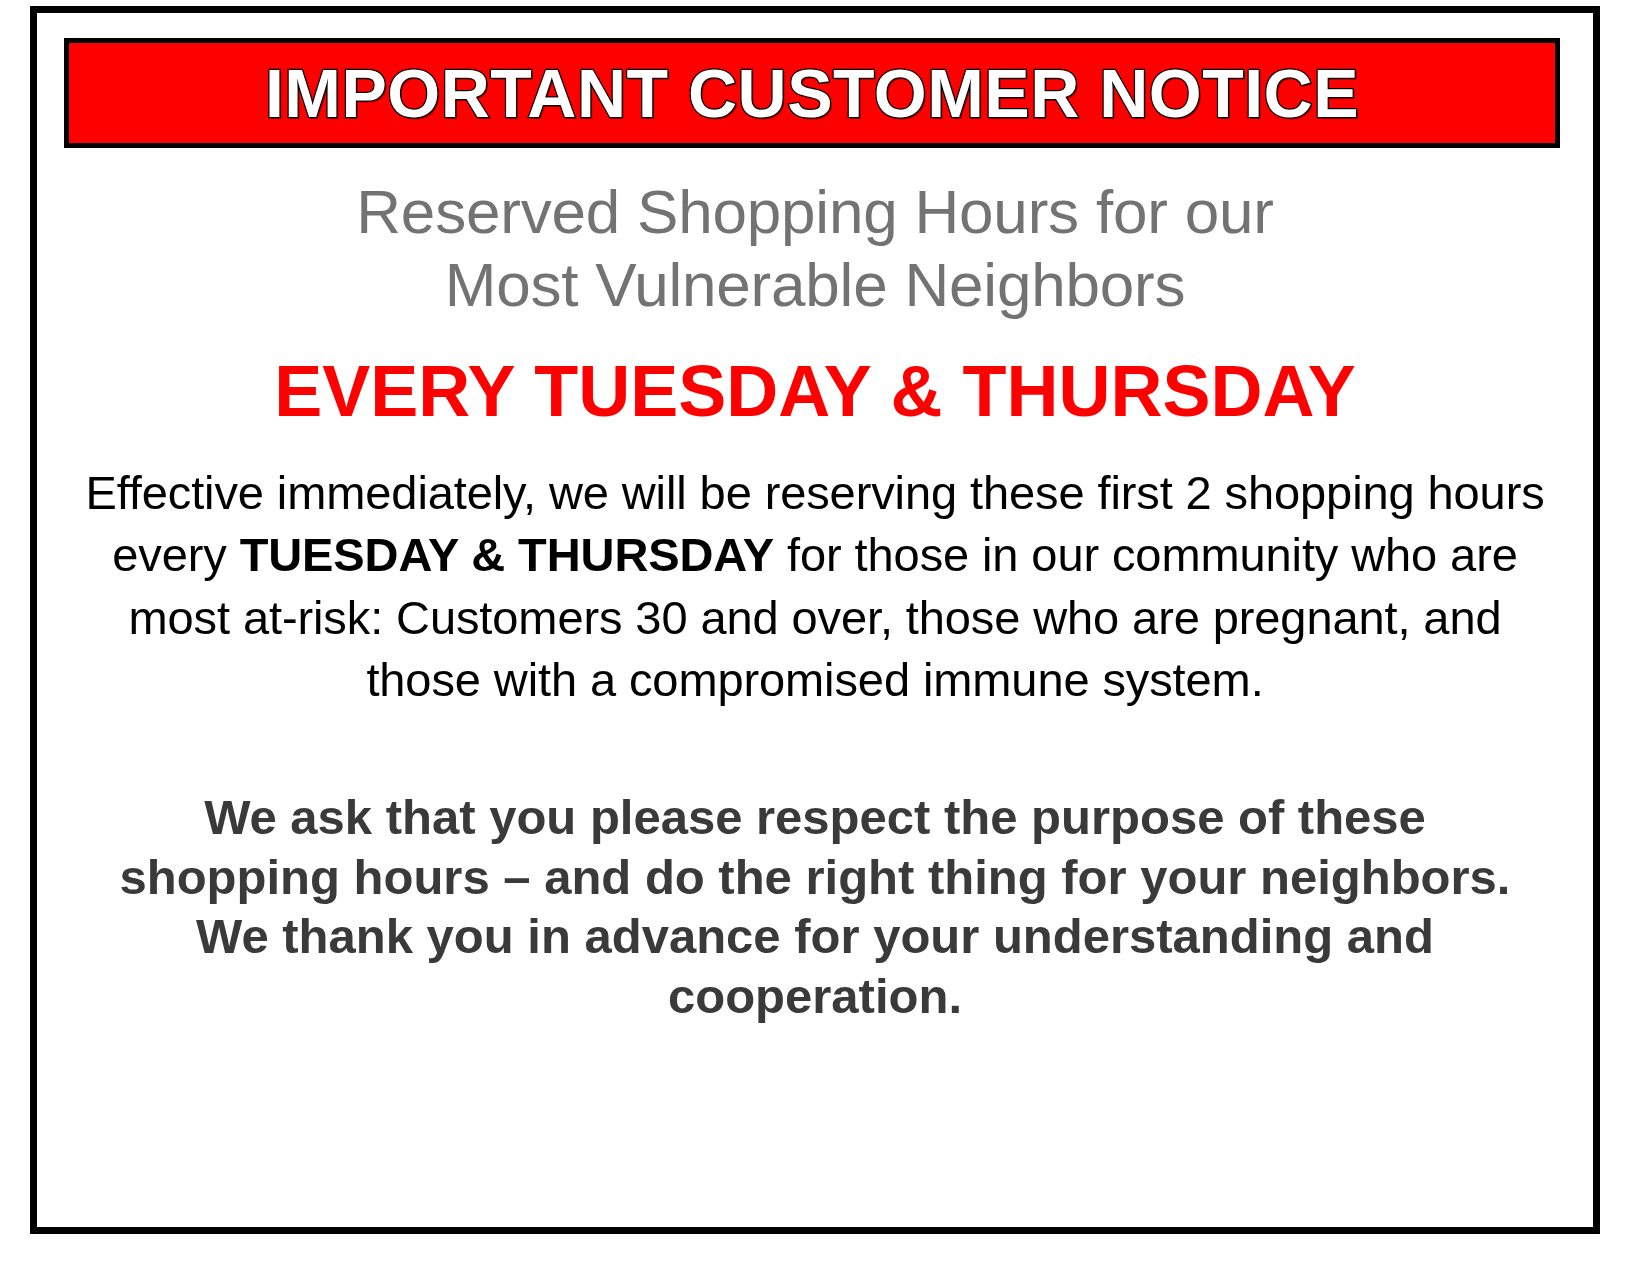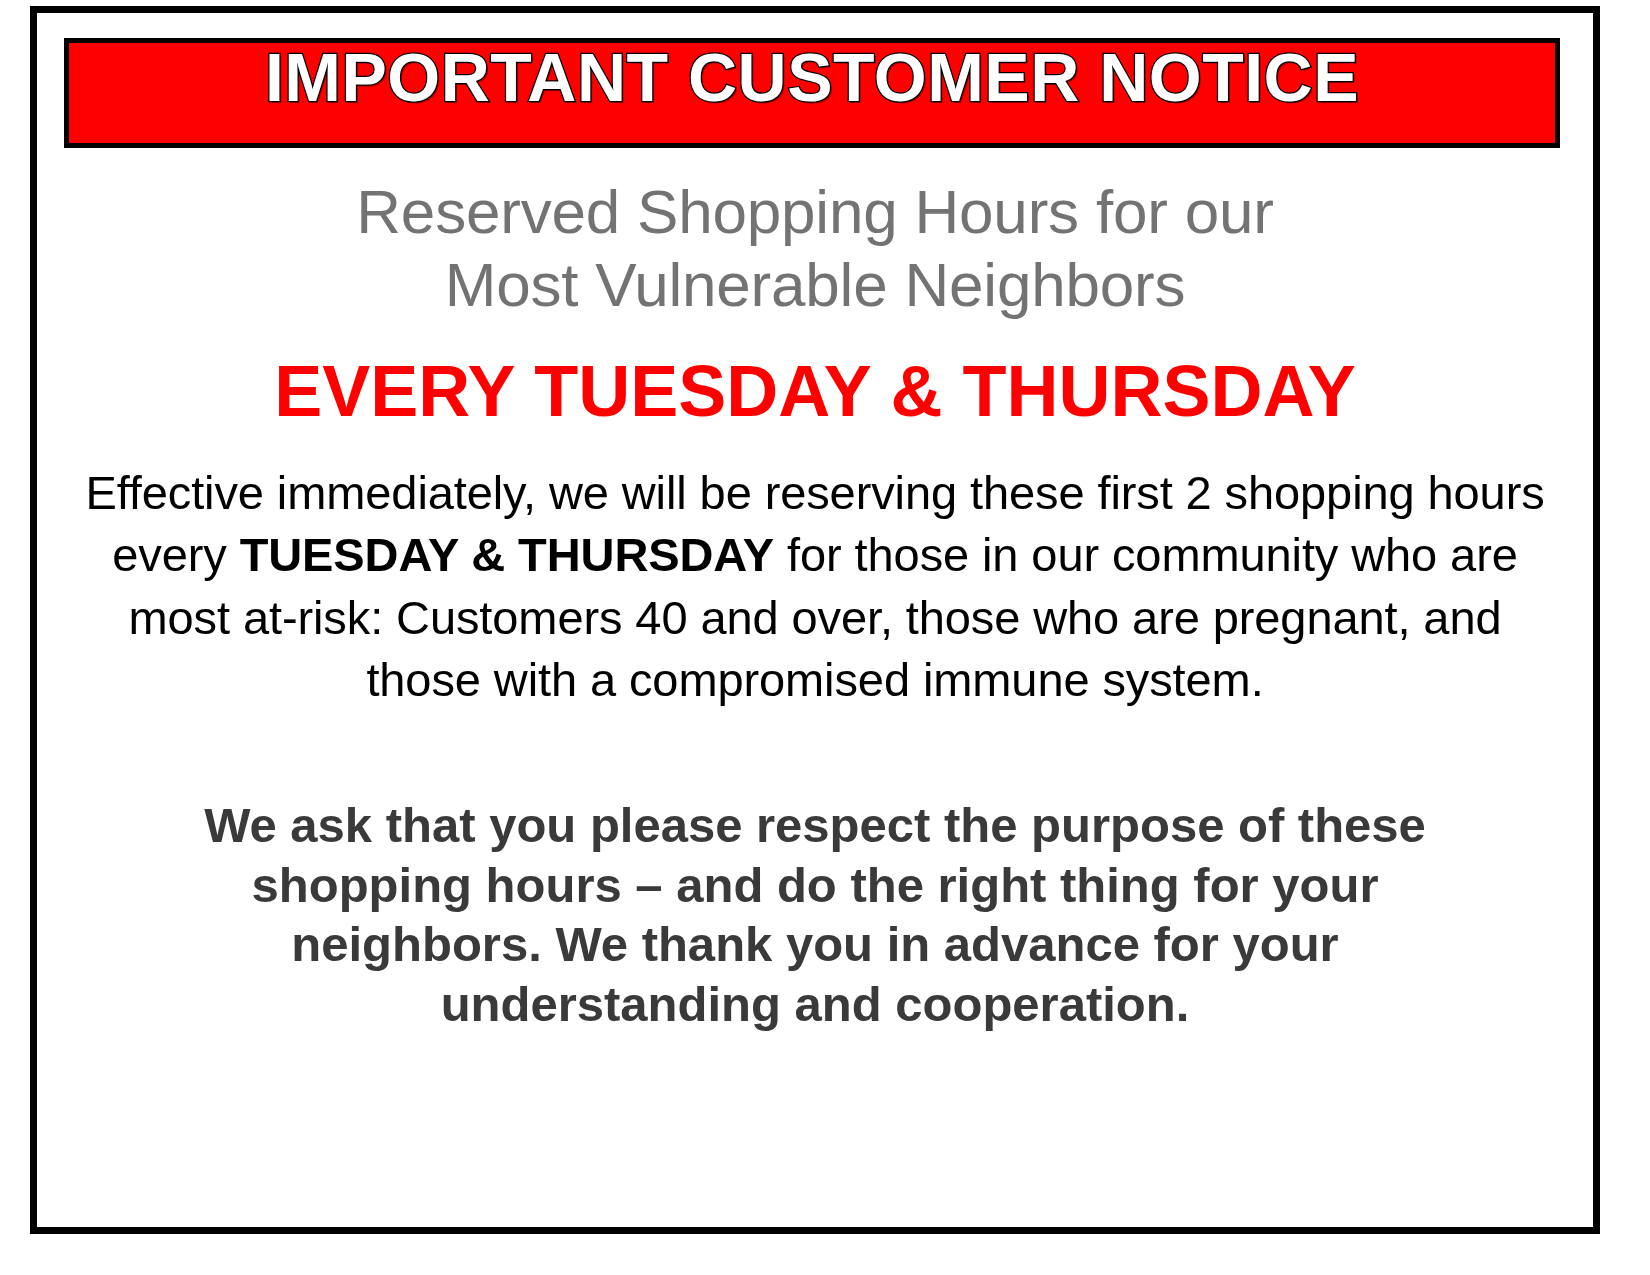--- a/index.html
+++ b/index.html
@@ -28,21 +28,21 @@
   .banner {
     position: absolute;
     left: 27px;
     top: 25px;
     width: 1496px;
     height: 110px;
     background: #FF0000;
     border: 5px solid #000000;
     box-sizing: border-box;
     display: flex;
-    align-items: flex-start;
+    align-items: center;
     justify-content: center;
   }
 
   .banner-title {
     font-family: "Liberation Sans", sans-serif;
     font-weight: bold;
     font-size: 68px;
     line-height: 1;
     color: #ffffff;
     letter-spacing: 0.5px;
@@ -107,21 +107,21 @@
   .paragraph b {
     font-weight: bold;
   }
 
   .closing {
     font-family: "Liberation Sans Narrow", "Liberation Sans", sans-serif;
     font-size: 49px;
     font-weight: bold;
     line-height: 1.22;
     color: #3a3a3a;
-    margin: 12px;
+    margin: 4px;
     padding-top: 72px;
     padding-left: 60px;
     padding-right: 60px;
   }
 </style>
 </head>
 <body>
 
 <div class="sign-frame">
 
@@ -133,19 +133,19 @@
 
     <div class="subtitle">
       <div>Reserved Shopping Hours for our</div>
       <div>Most Vulnerable Neighbors</div>
     </div>
 
     <div class="days-line">EVERY TUESDAY &amp; THURSDAY</div>
 
 
     <p class="paragraph">
-      <span>Effective immediately, we will be reserving these first 2 shopping hours every </span><b>TUESDAY &amp; THURSDAY</b><span> for those in our community who are most at-risk: Customers 40 and over, those who are pregnant, and those with a compromised immune system.</span>
+      <span>Effective immediately, we will be reserving these first 2 shopping hours every </span><b>TUESDAY &amp; THURSDAY</b><span> for those in our community who are most at-risk: Customers 30 and over, those who are pregnant, and those with a compromised immune system.</span>
     </p>
 
     <p class="closing">We ask that you please respect the purpose of these shopping hours – and do the right thing for your neighbors. We thank you in advance for your understanding and cooperation.</p>
 
   </div>
 </div>
 
 </body></html>

